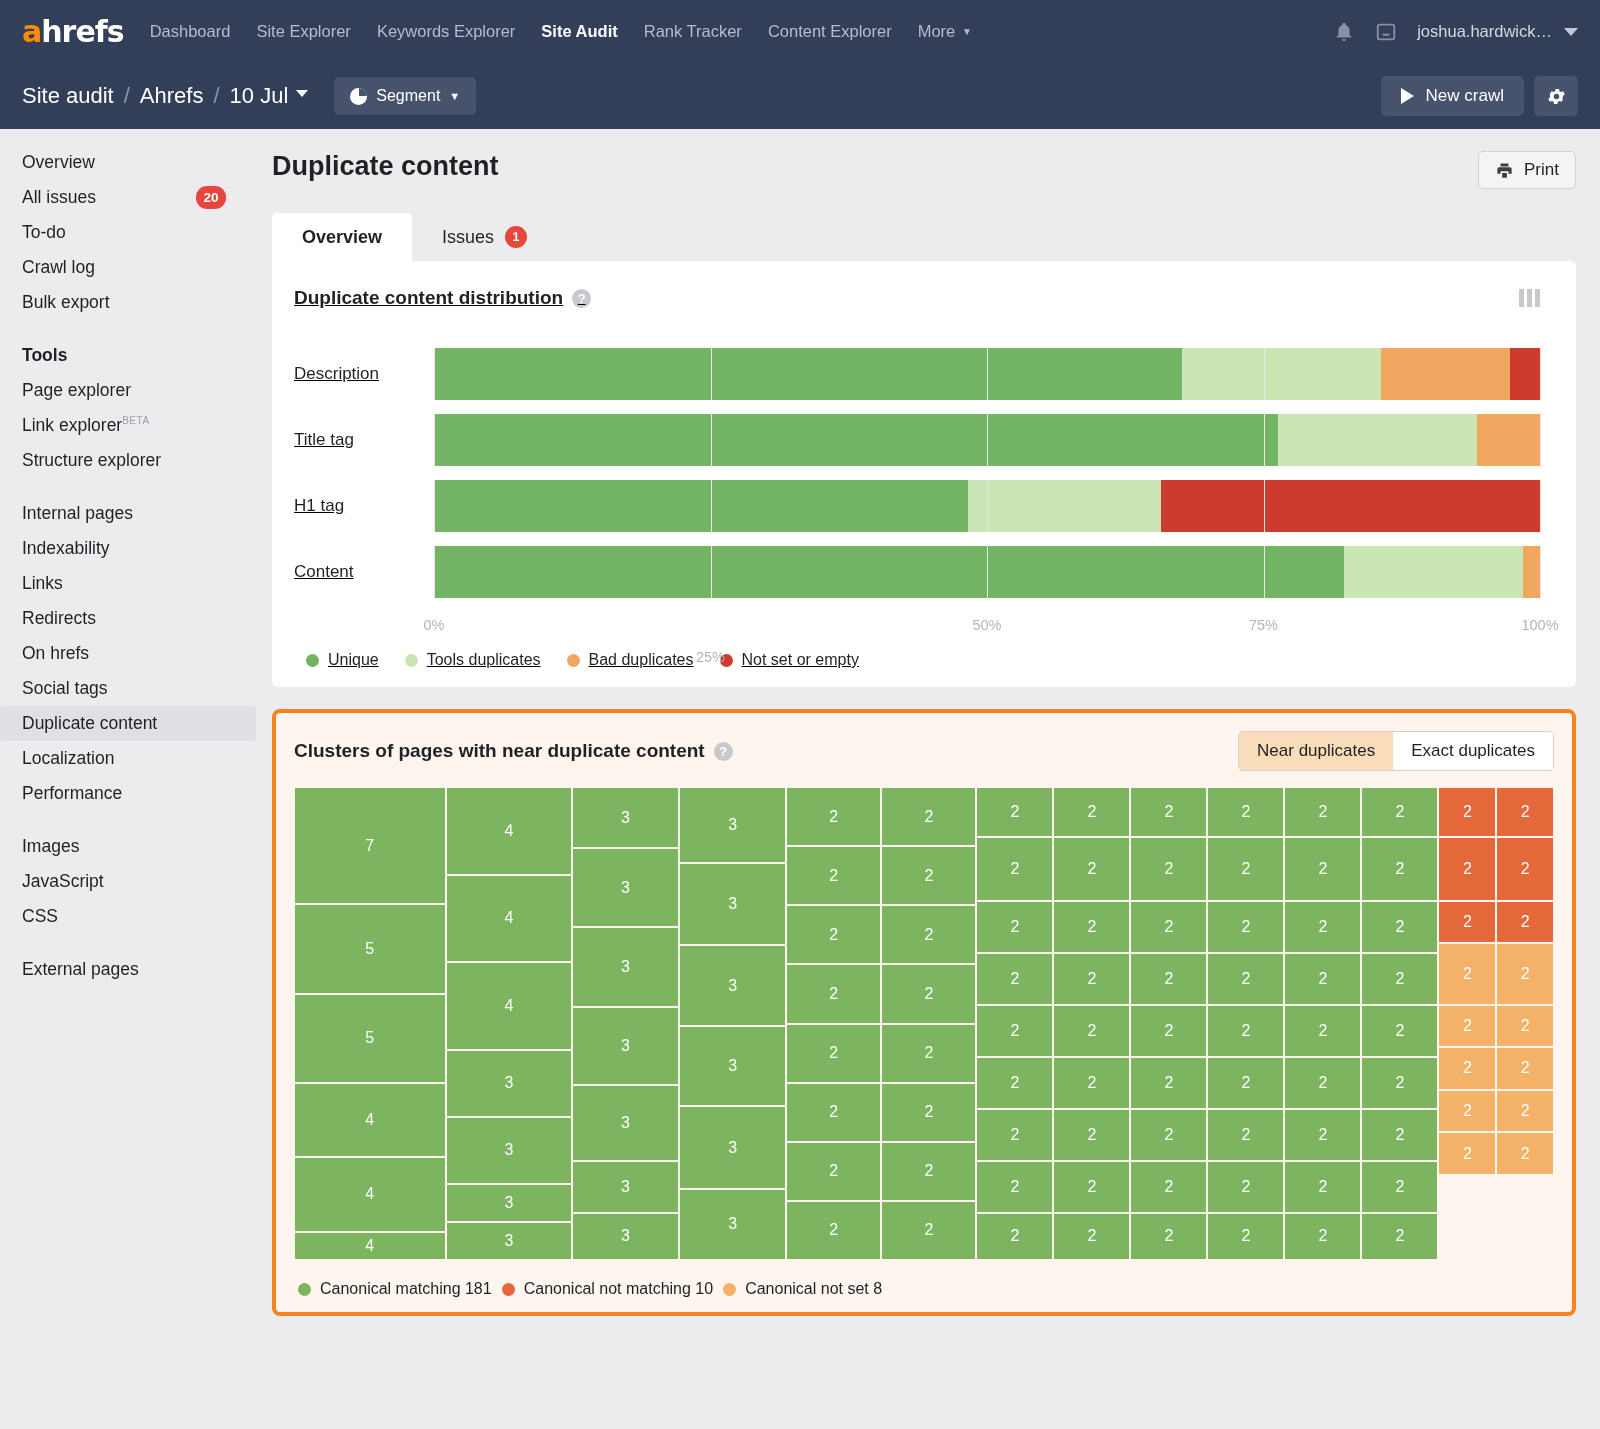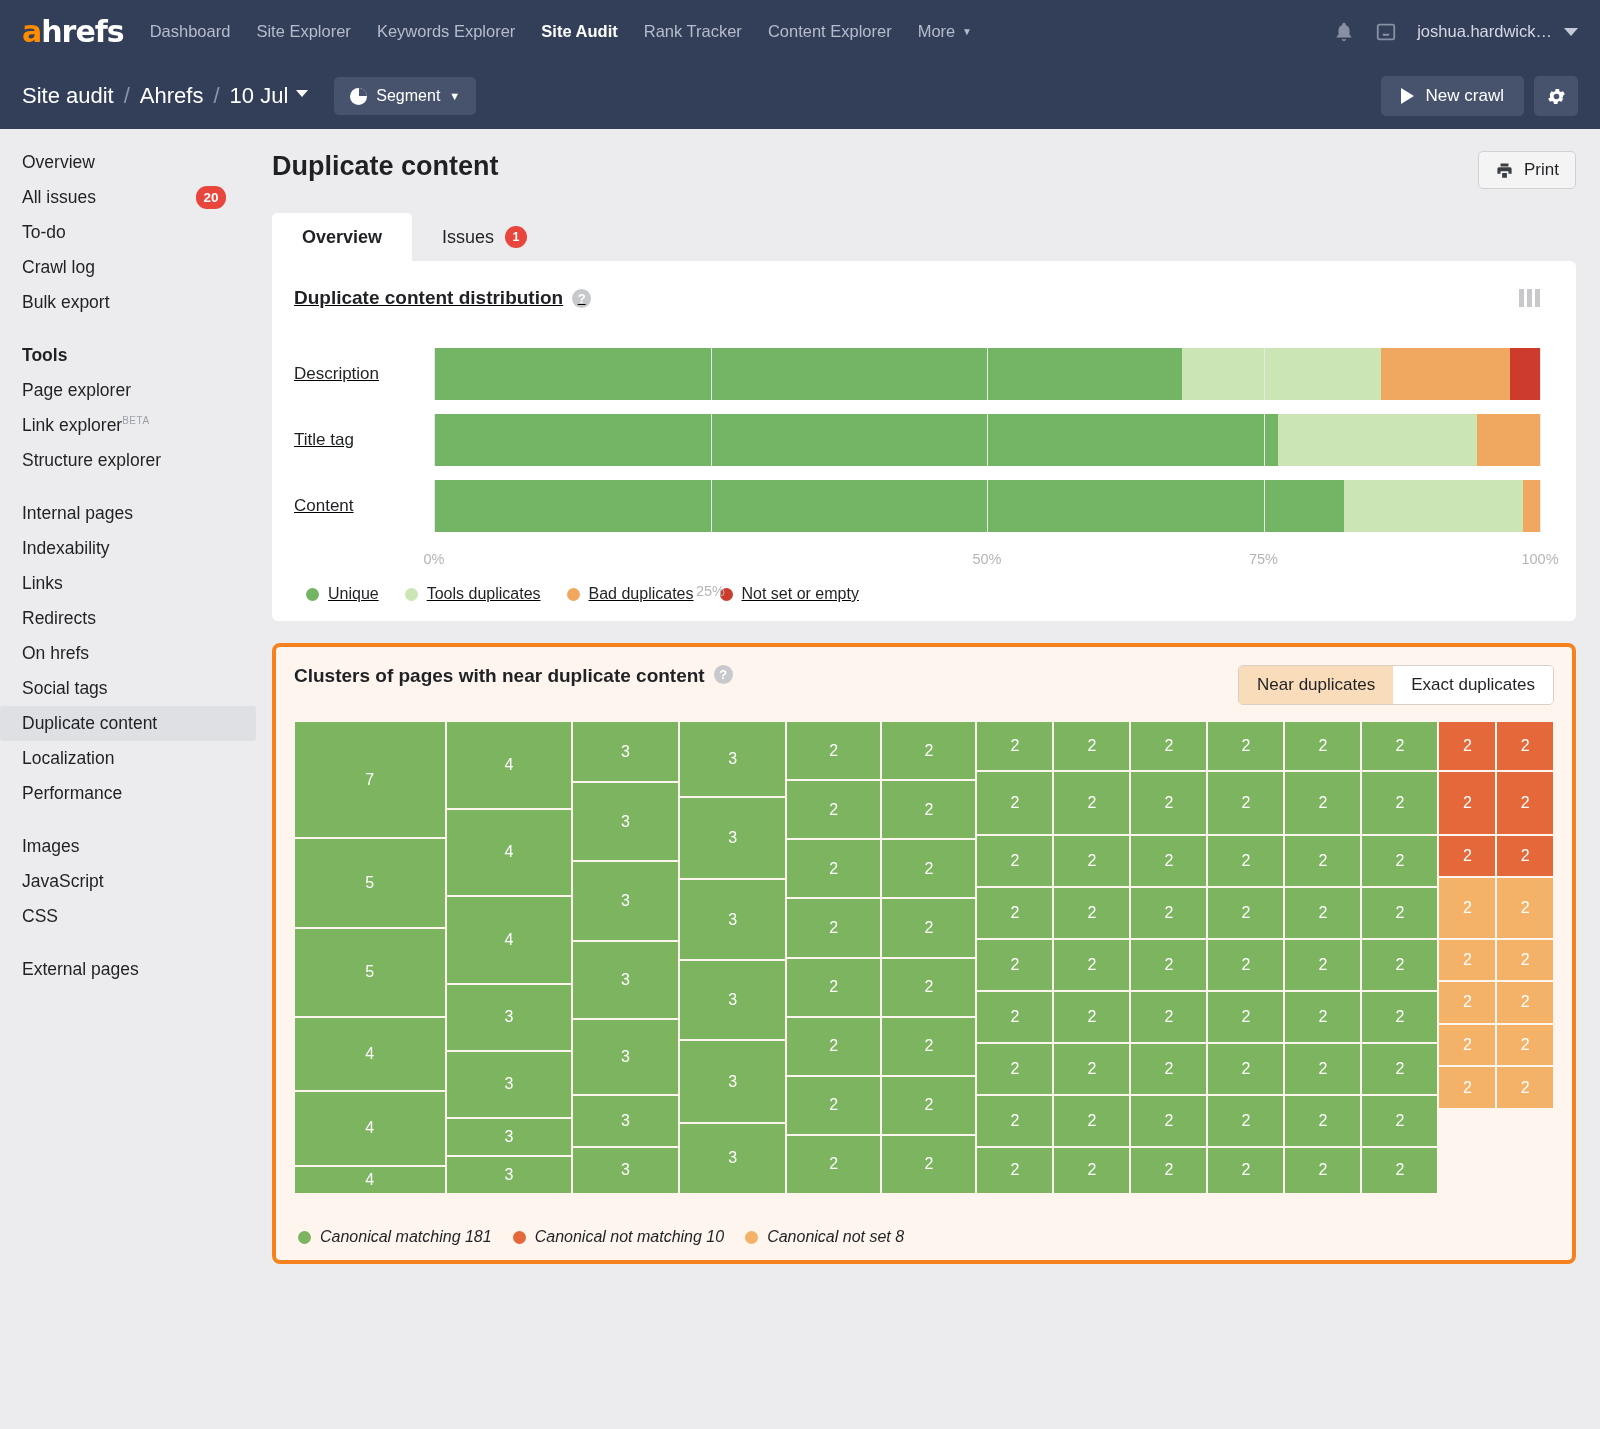--- a/index.html
+++ b/index.html
@@ -132,36 +132,36 @@
 
   .legend { display: flex; gap: 26px; margin-top: 14px; padding-left: 12px; }
   .legend-item { display: flex; align-items: center; gap: 9px; font-size: 16px; color: #1f2124; cursor: pointer;}
   .dot { width: 13px; height: 13px; border-radius: 50%; }
 
   
   .treemap-card {
     margin-top: 22px; background: #fdf5ee; border: 4px solid #f5821f;
     border-radius: 8px; padding: 18px 18px 14px 18px;
   }
-  .tm-head { display: flex; }
+  .tm-head { display: flex; align-items: center; }
   .tm-title { font-size: 19px; font-weight: bold; color: #1f2124; }
   .toggle-group {
     margin-left: auto; display: flex; border: 1px solid #d8cfc6; border-radius: 5px; overflow: hidden;
   }
   .toggle-btn { height: 38px; display: flex; align-items: center; padding: 0 18px; font-size: 17px; color: #1f2124; background: #fff; cursor: pointer;}
   .toggle-btn.active { background: #f9dcb9; }
 
   .treemap { margin-top: 16px; display: flex; height: 473px; width: 100%; }
   .tcol { display: flex; flex-direction: column; }
   .tcell {
     color: #fff; font-size: 16px; display: flex; align-items: center; justify-content: center;
     border: 1px solid #fdf5ee; cursor: pointer;
   }
 
-  .tm-legend { display: flex; gap: 21px; margin-top: 34px; padding-left: 4px; font-style: italic; }
+  .tm-legend { display: flex; gap: 10px; margin-top: 20px; padding-left: 4px; }
 </style>
 </head>
 <body>
 
 <div class="topnav">
   <div class="logo"><span class="a">a</span><span>hrefs</span></div>
   <div class="navlinks" id="navlinks">
       <div class="navlink">Dashboard</div>
       <div class="navlink">Site Explorer</div>
       <div class="navlink">Keywords Explorer</div>
@@ -346,20 +346,33 @@
                 <div class="gridline" style="left: 25%;"></div>
                 <div class="gridline" style="left: 50%;"></div>
                 <div class="gridline" style="left: 75%;"></div>
                 <div class="gridline" style="left: 100%;"></div>
                 <div class="seg" style="width: 76.3%; background: rgb(116, 181, 101);"></div>
                 <div class="seg" style="width: 18%; background: rgb(203, 230, 180);"></div>
                 <div class="seg" style="width: 5.7%; background: rgb(240, 168, 96);"></div>
               </div>
             </div>
             <div class="bar-row">
+              <div class="bar-label">H1 tag</div>
+              <div class="bar-track">
+                <div class="gridline" style="left: 0%;"></div>
+                <div class="gridline" style="left: 25%;"></div>
+                <div class="gridline" style="left: 50%;"></div>
+                <div class="gridline" style="left: 75%;"></div>
+                <div class="gridline" style="left: 100%;"></div>
+                <div class="seg" style="width: 48.3%; background: rgb(116, 181, 101);"></div>
+                <div class="seg" style="width: 17.4%; background: rgb(203, 230, 180);"></div>
+                <div class="seg" style="width: 34.3%; background: rgb(204, 59, 44);"></div>
+              </div>
+            </div>
+            <div class="bar-row">
               <div class="bar-label">Content</div>
               <div class="bar-track">
                 <div class="gridline" style="left: 0%;"></div>
                 <div class="gridline" style="left: 25%;"></div>
                 <div class="gridline" style="left: 50%;"></div>
                 <div class="gridline" style="left: 75%;"></div>
                 <div class="gridline" style="left: 100%;"></div>
                 <div class="seg" style="width: 82.3%; background: rgb(116, 181, 101);"></div>
                 <div class="seg" style="width: 16.2%; background: rgb(203, 230, 180);"></div>
                 <div class="seg" style="width: 1.5%; background: rgb(240, 168, 96);"></div>

